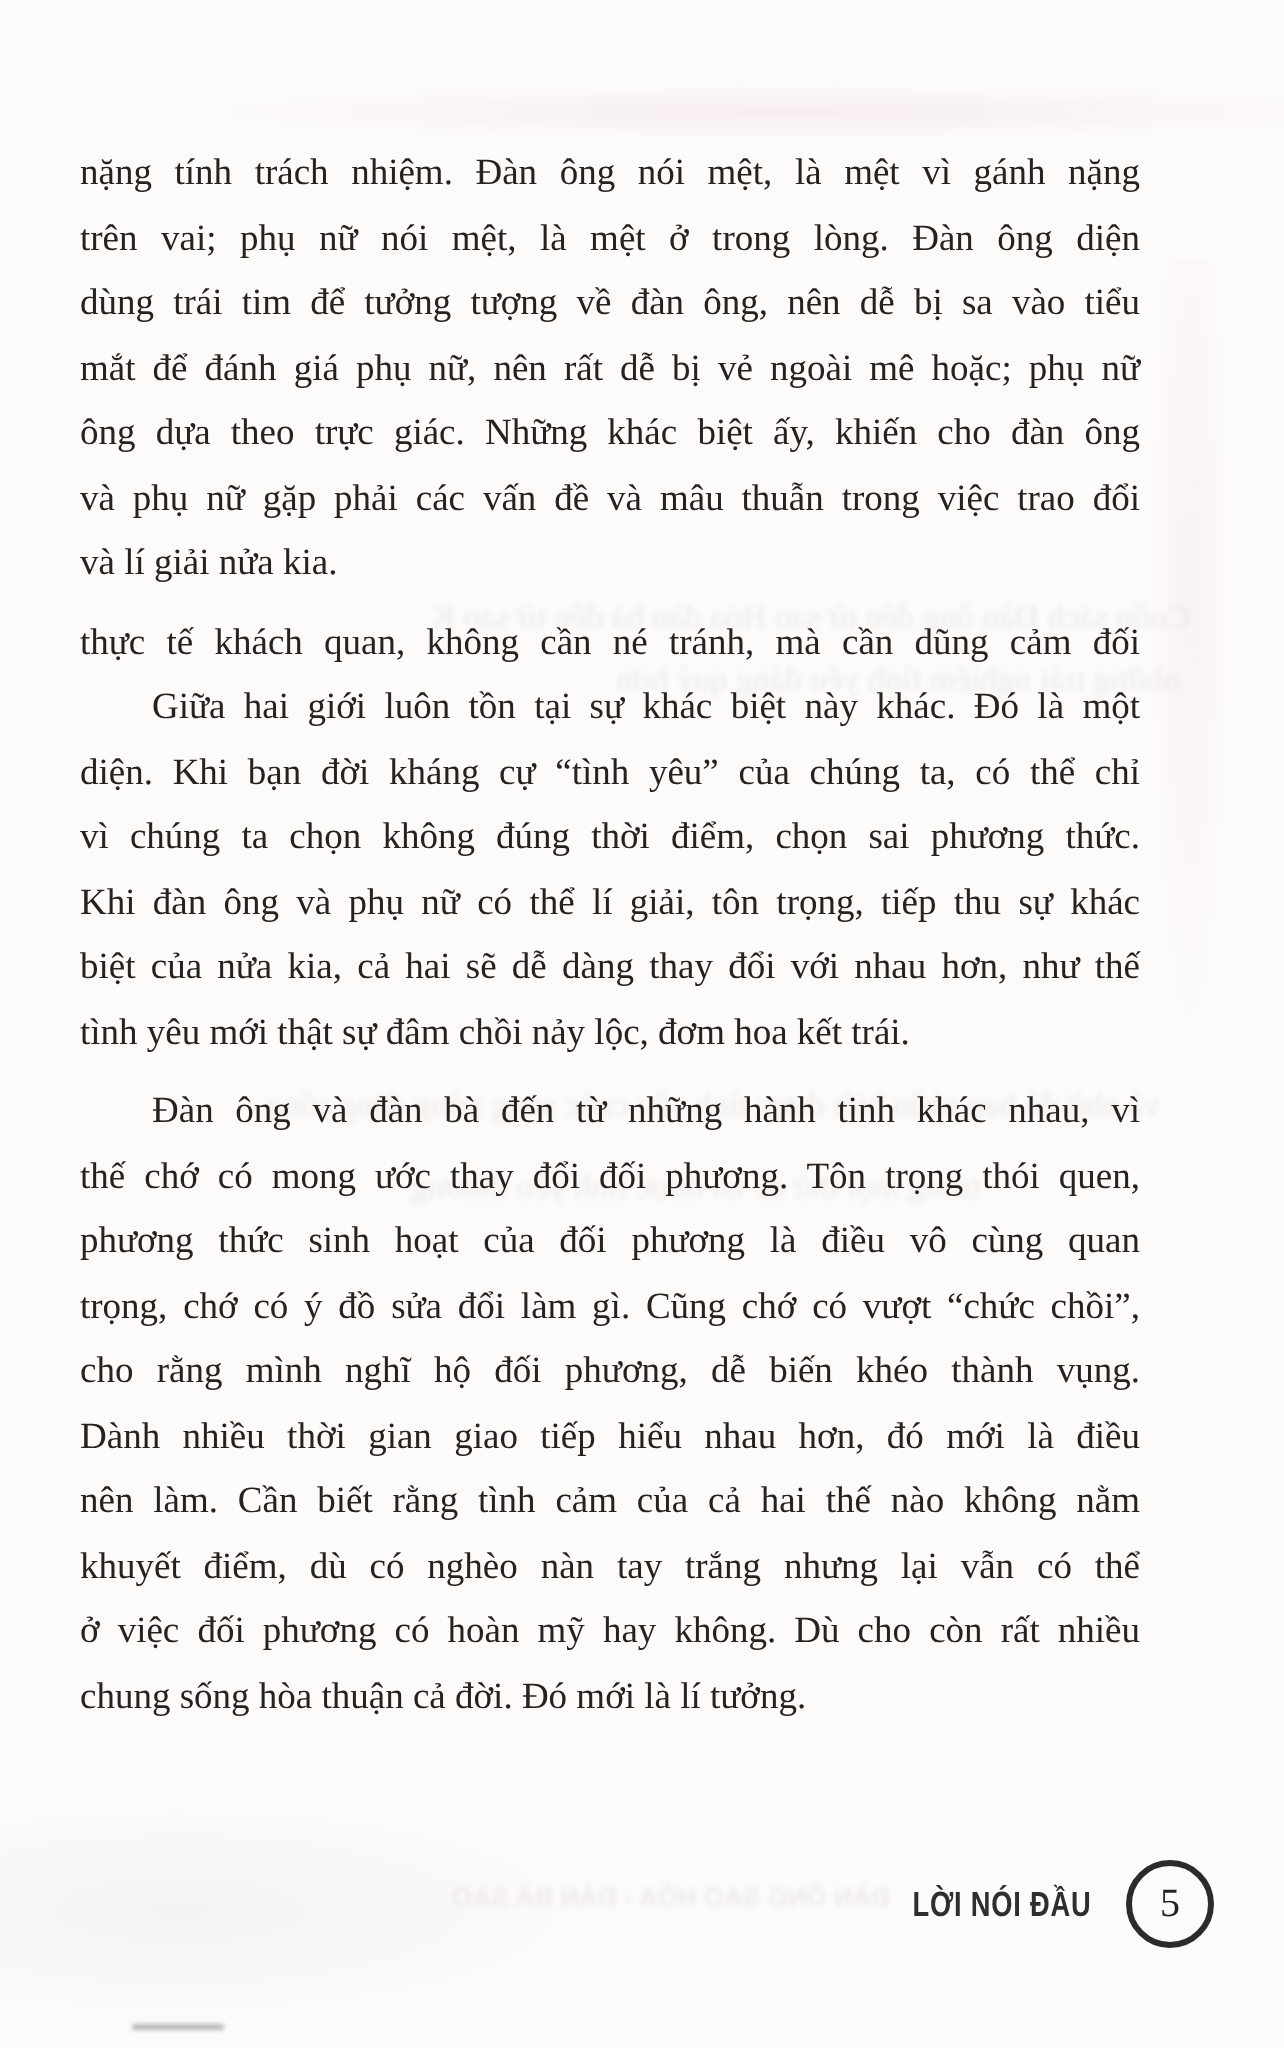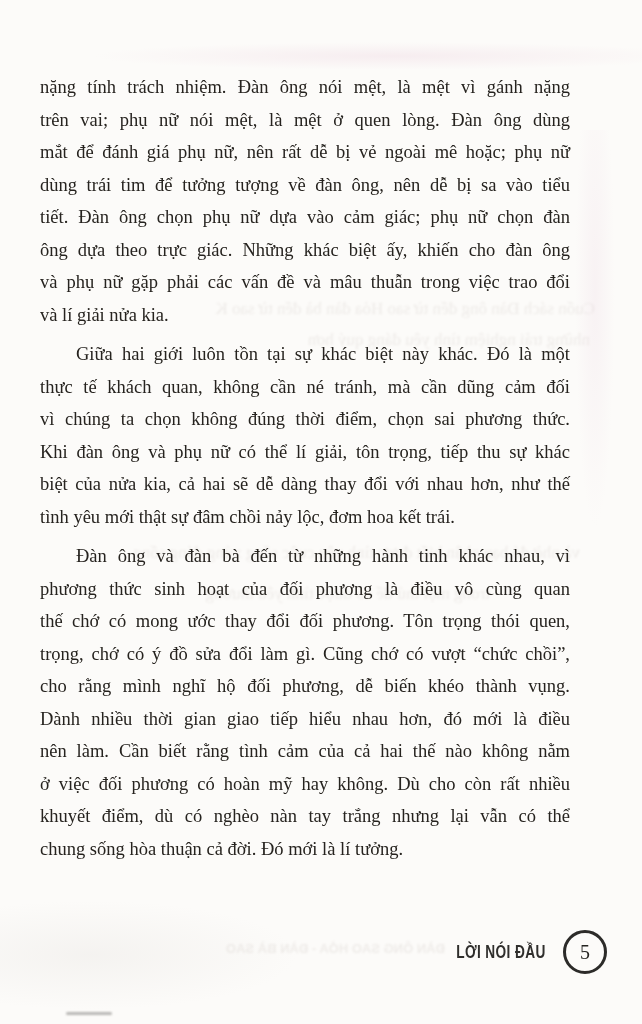--- a/index.html
+++ b/index.html
@@ -105,48 +105,48 @@
   <div class="ghost" style="left:215px; top:299px; width:380px;">Cuốn sách Đàn ông đến từ sao Hỏa đàn bà đến từ sao Kim</div>
   <div class="ghost" style="left:250px; top:330px; width:340px;">những trải nghiệm tình yêu đáng quý hơn</div>
   <div class="ghost" style="left:40px; top:543px; width:540px;">và nhờ đó bạn nhận biết được tình yêu cuộc sống xứng đáng sống</div>
   <div class="ghost" style="left:70px; top:584px; width:420px;">trong mọi thứ để có được tình yêu thương</div>
   <div class="ghost small" style="left:225px; top:941px; width:220px;">ĐÀN ÔNG SAO HỎA - ĐÀN BÀ SAO KIM</div>
 
   <div class="textblock">
 
     <div class="para">
       <div class="line">nặng tính trách nhiệm. Đàn ông nói mệt, là mệt vì gánh nặng</div>
-      <div class="line">trên vai; phụ nữ nói mệt, là mệt ở quen lòng. Đàn ông dùng</div>
+      <div class="line">trên vai; phụ nữ nói mệt, là mệt ở trong lòng. Đàn ông diện</div>
+      <div class="line">dùng trái tim để tưởng tượng về đàn ông, nên dễ bị sa vào tiểu</div>
       <div class="line">mắt để đánh giá phụ nữ, nên rất dễ bị vẻ ngoài mê hoặc; phụ nữ</div>
-      <div class="line">dùng trái tim để tưởng tượng về đàn ông, nên dễ bị sa vào tiểu</div>
-      <div class="line">tiết. Đàn ông chọn phụ nữ dựa vào cảm giác; phụ nữ chọn đàn</div>
       <div class="line">ông dựa theo trực giác. Những khác biệt ấy, khiến cho đàn ông</div>
       <div class="line">và phụ nữ gặp phải các vấn đề và mâu thuẫn trong việc trao đổi</div>
       <div class="line last">và lí giải nửa kia.</div>
     </div>
 
     <div class="para">
+      <div class="line">thực tế khách quan, không cần né tránh, mà cần dũng cảm đối</div>
       <div class="line indent">Giữa hai giới luôn tồn tại sự khác biệt này khác. Đó là một</div>
-      <div class="line">thực tế khách quan, không cần né tránh, mà cần dũng cảm đối</div>
+      <div class="line">diện. Khi bạn đời kháng cự “tình yêu” của chúng ta, có thể chỉ</div>
       <div class="line">vì chúng ta chọn không đúng thời điểm, chọn sai phương thức.</div>
       <div class="line">Khi đàn ông và phụ nữ có thể lí giải, tôn trọng, tiếp thu sự khác</div>
       <div class="line">biệt của nửa kia, cả hai sẽ dễ dàng thay đổi với nhau hơn, như thế</div>
       <div class="line last">tình yêu mới thật sự đâm chồi nảy lộc, đơm hoa kết trái.</div>
     </div>
 
     <div class="para">
       <div class="line indent">Đàn ông và đàn bà đến từ những hành tinh khác nhau, vì</div>
+      <div class="line">thế chớ có mong ước thay đổi đối phương. Tôn trọng thói quen,</div>
       <div class="line">phương thức sinh hoạt của đối phương là điều vô cùng quan</div>
-      <div class="line">thế chớ có mong ước thay đổi đối phương. Tôn trọng thói quen,</div>
       <div class="line">trọng, chớ có ý đồ sửa đổi làm gì. Cũng chớ có vượt “chức chồi”,</div>
       <div class="line">cho rằng mình nghĩ hộ đối phương, dễ biến khéo thành vụng.</div>
       <div class="line">Dành nhiều thời gian giao tiếp hiểu nhau hơn, đó mới là điều</div>
       <div class="line">nên làm. Cần biết rằng tình cảm của cả hai thế nào không nằm</div>
+      <div class="line">khuyết điểm, dù có nghèo nàn tay trắng nhưng lại vẫn có thể</div>
       <div class="line">ở việc đối phương có hoàn mỹ hay không. Dù cho còn rất nhiều</div>
-      <div class="line">khuyết điểm, dù có nghèo nàn tay trắng nhưng lại vẫn có thể</div>
       <div class="line last">chung sống hòa thuận cả đời. Đó mới là lí tưởng.</div>
     </div>
 
   </div>
 
   <div class="footer">
     <div class="running-head">LỜI NÓI ĐẦU</div>
     <div class="page-badge">
       <span>5</span>
     </div>

